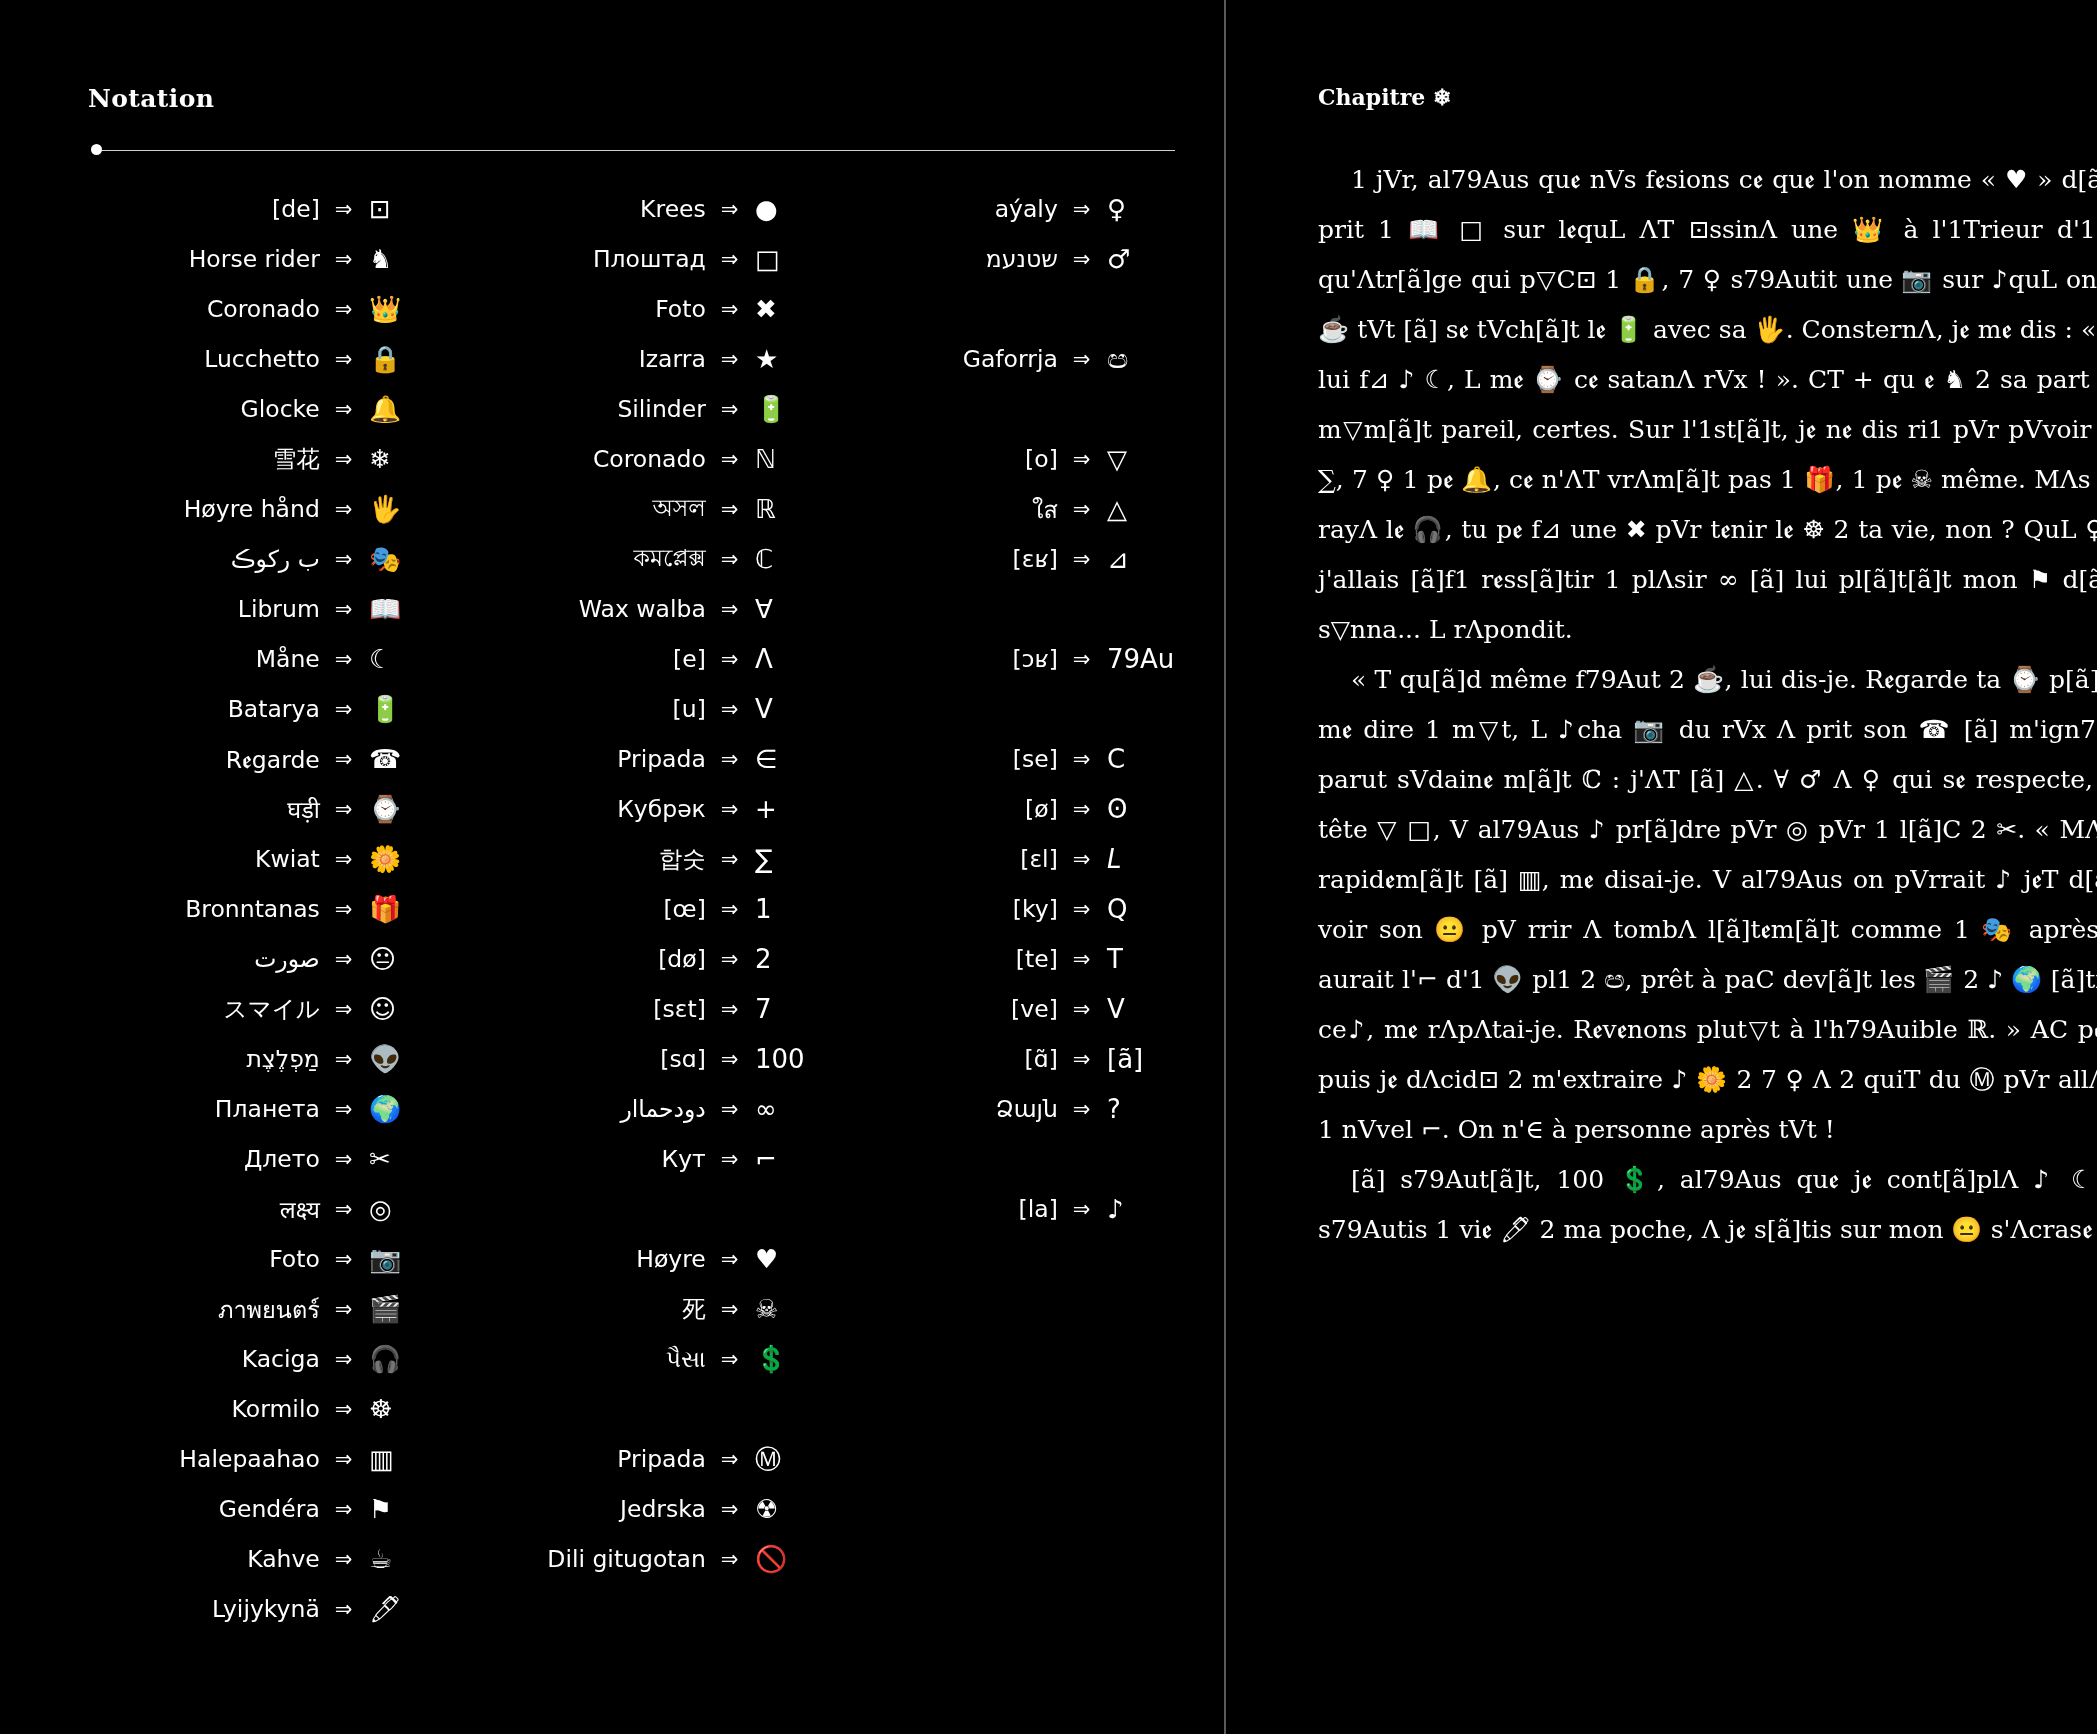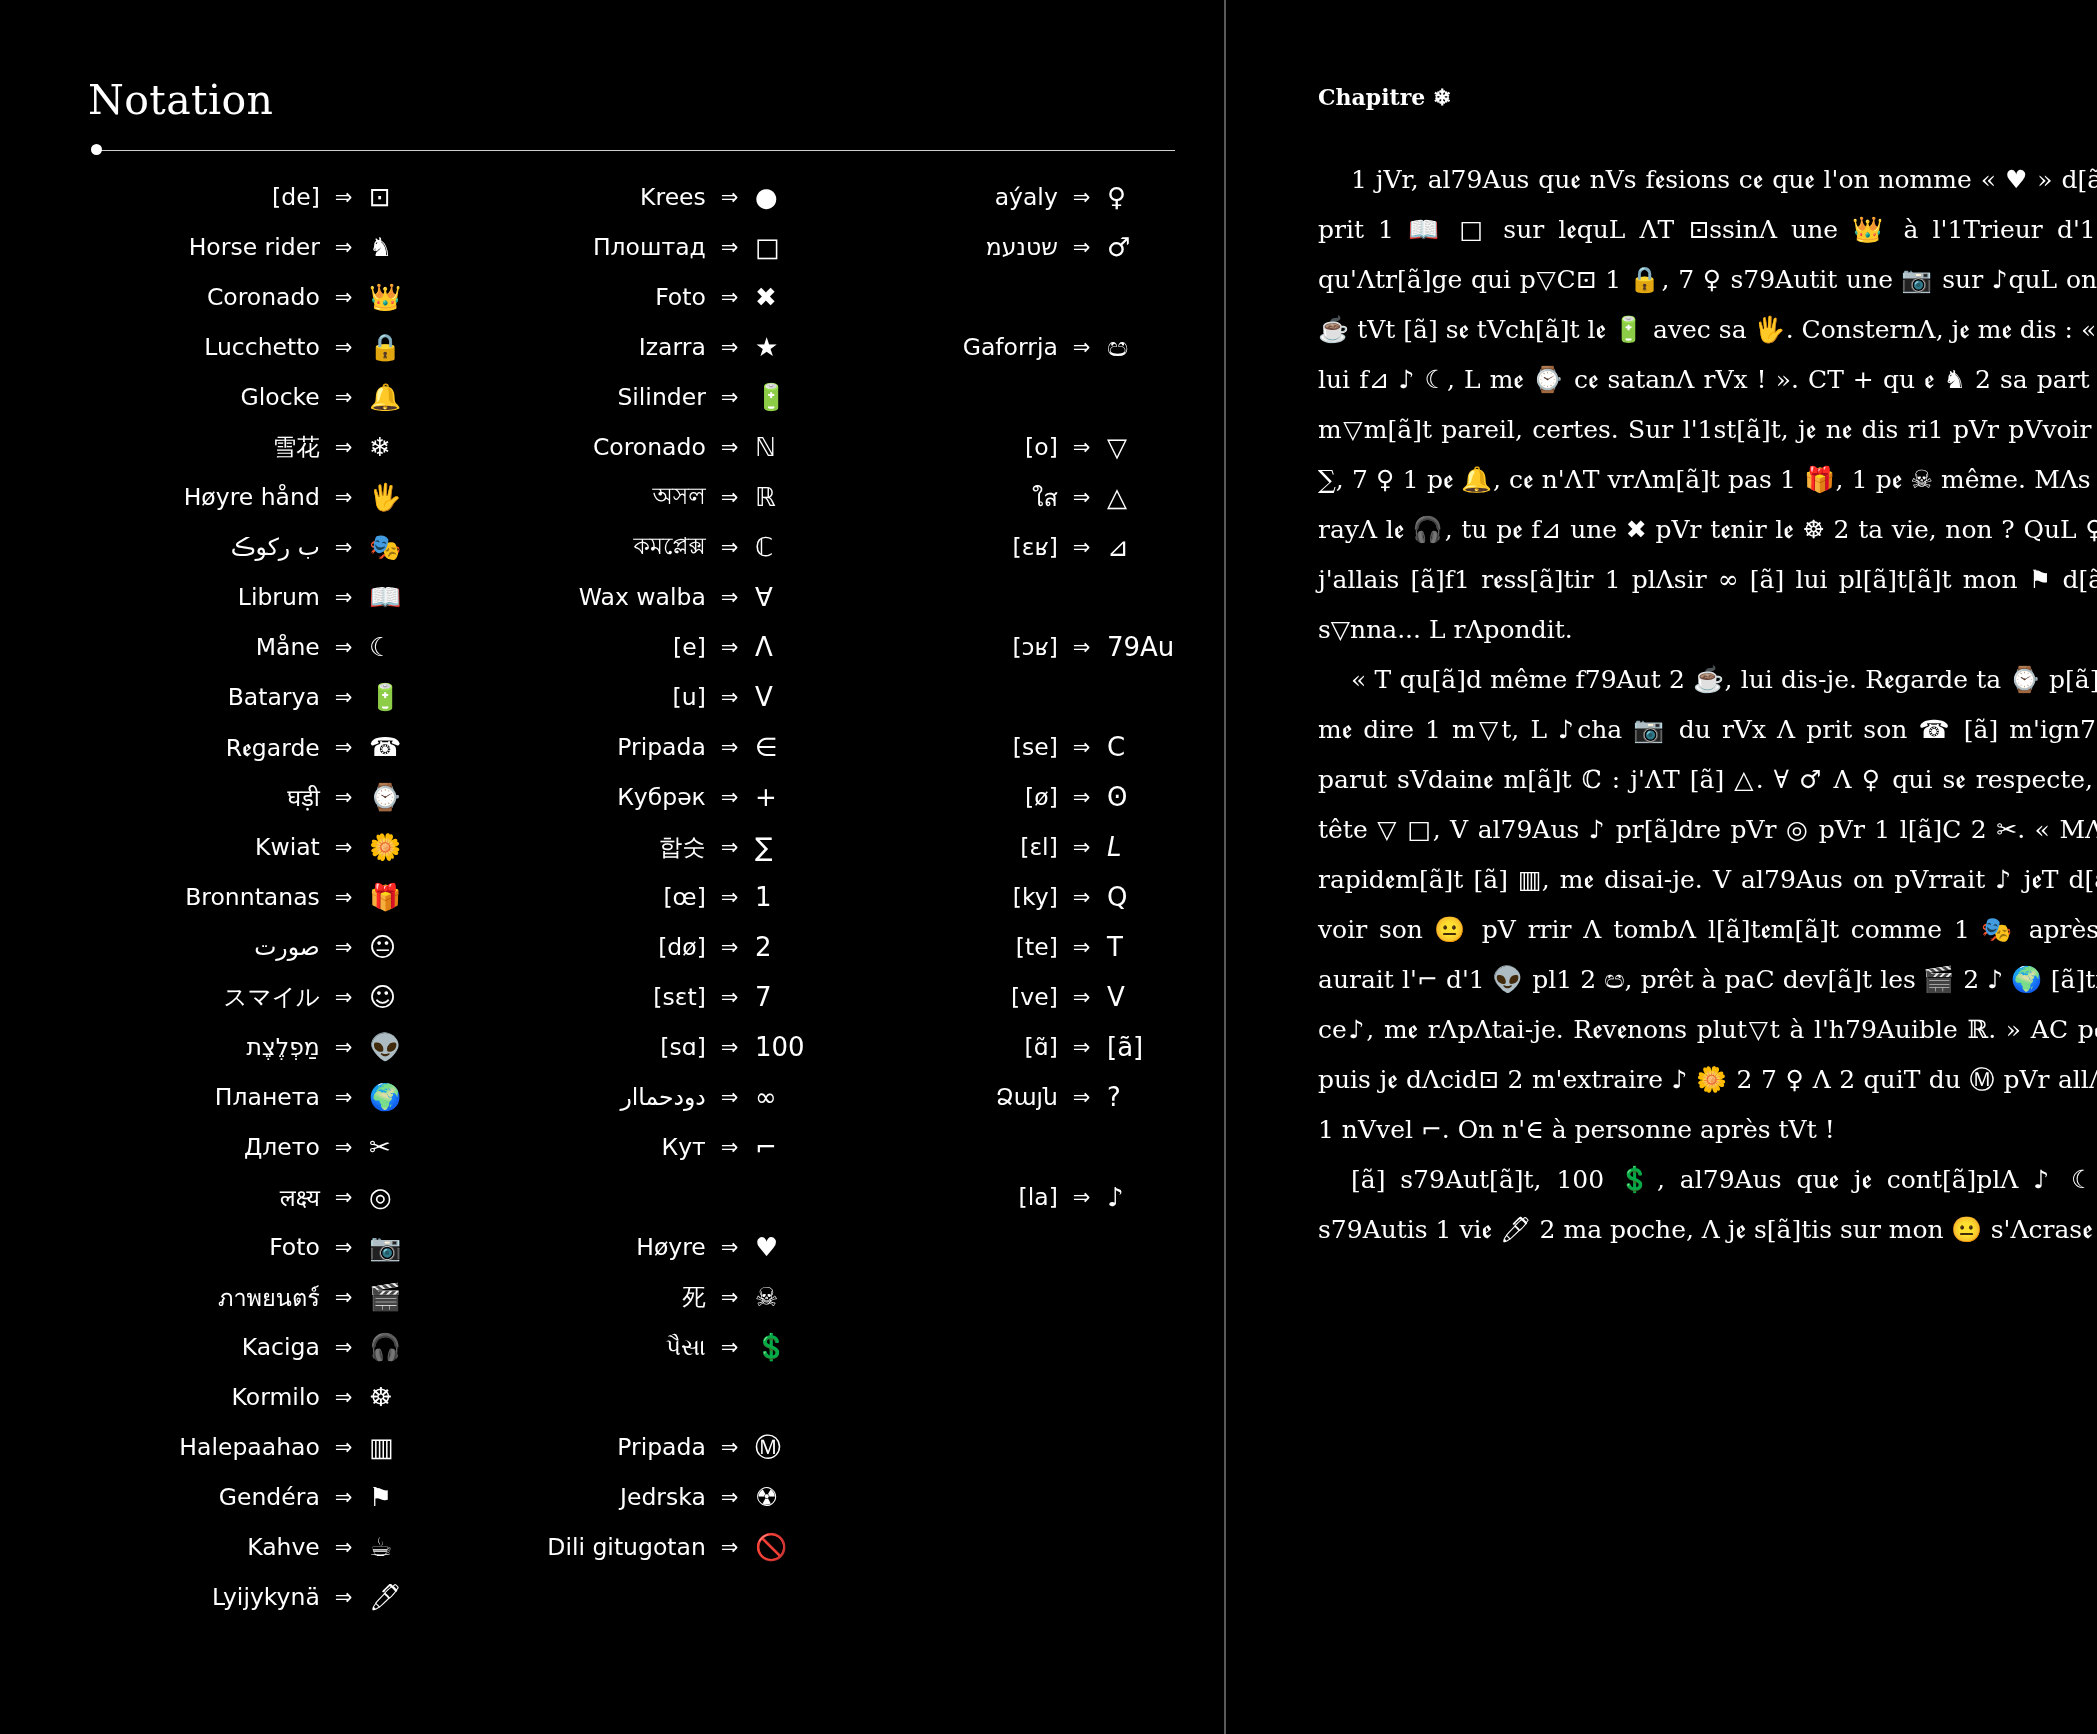--- a/index.html
+++ b/index.html
@@ -28,24 +28,24 @@
   
   .left {
     position: absolute;
     left: 0; top: 0;
     width: 1224px;
     height: 1735px;
   }
   .left-title {
     position: absolute;
     left: 88px;
-    top: 76px;
+    top: 84px;
     font-family: "DejaVu Serif", serif;
-    font-weight: normal;
-    font-size: 41px;
+    font-weight: bold;
+    font-size: 25px;
     letter-spacing: 0.4px;
   }
   .rule-wrap {
     position: absolute;
     left: 84px;
     top: 145px;
     width: 1091px;
     height: 12.6px;
   }
   .rule-line {
@@ -62,21 +62,21 @@
     top: 144px;
     width: 11px;
     height: 11px;
     border-radius: 50%;
     background: #ffffff;
   }
 
   .columns {
     position: absolute;
     left: 76px;
-    top: 172px;
+    top: 184px;
     width: 1124px;
     display: flex;
     flex-direction: row;
     align-items: flex-start;
   }
   .col {
     display: flex;
     flex-direction: column;
   }
   .col1 { width: 369px; }

